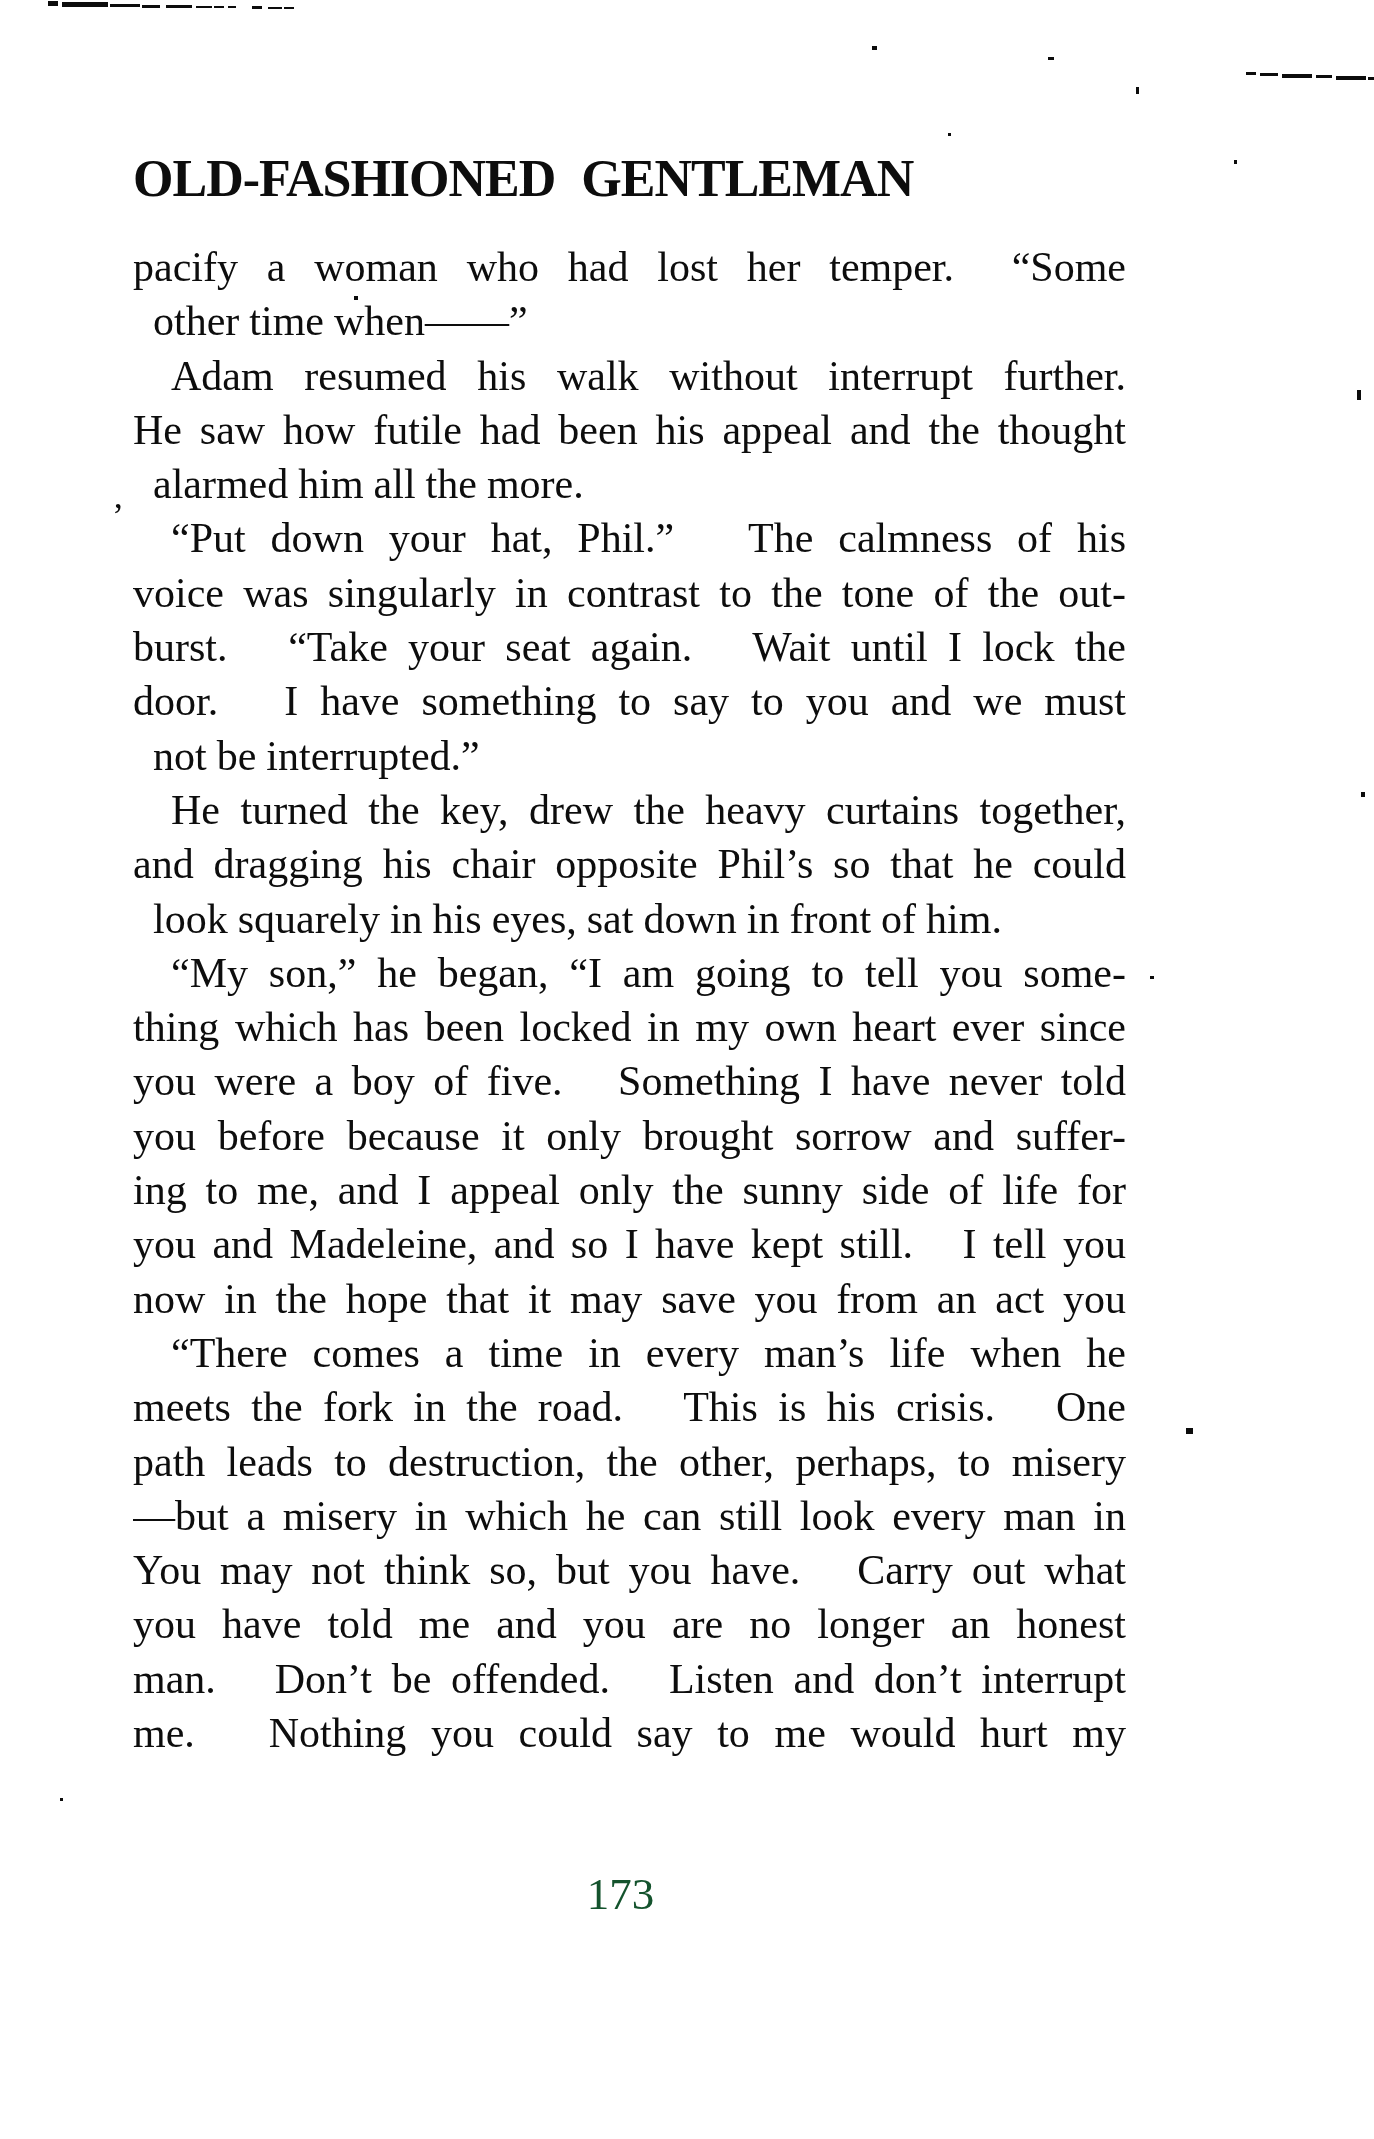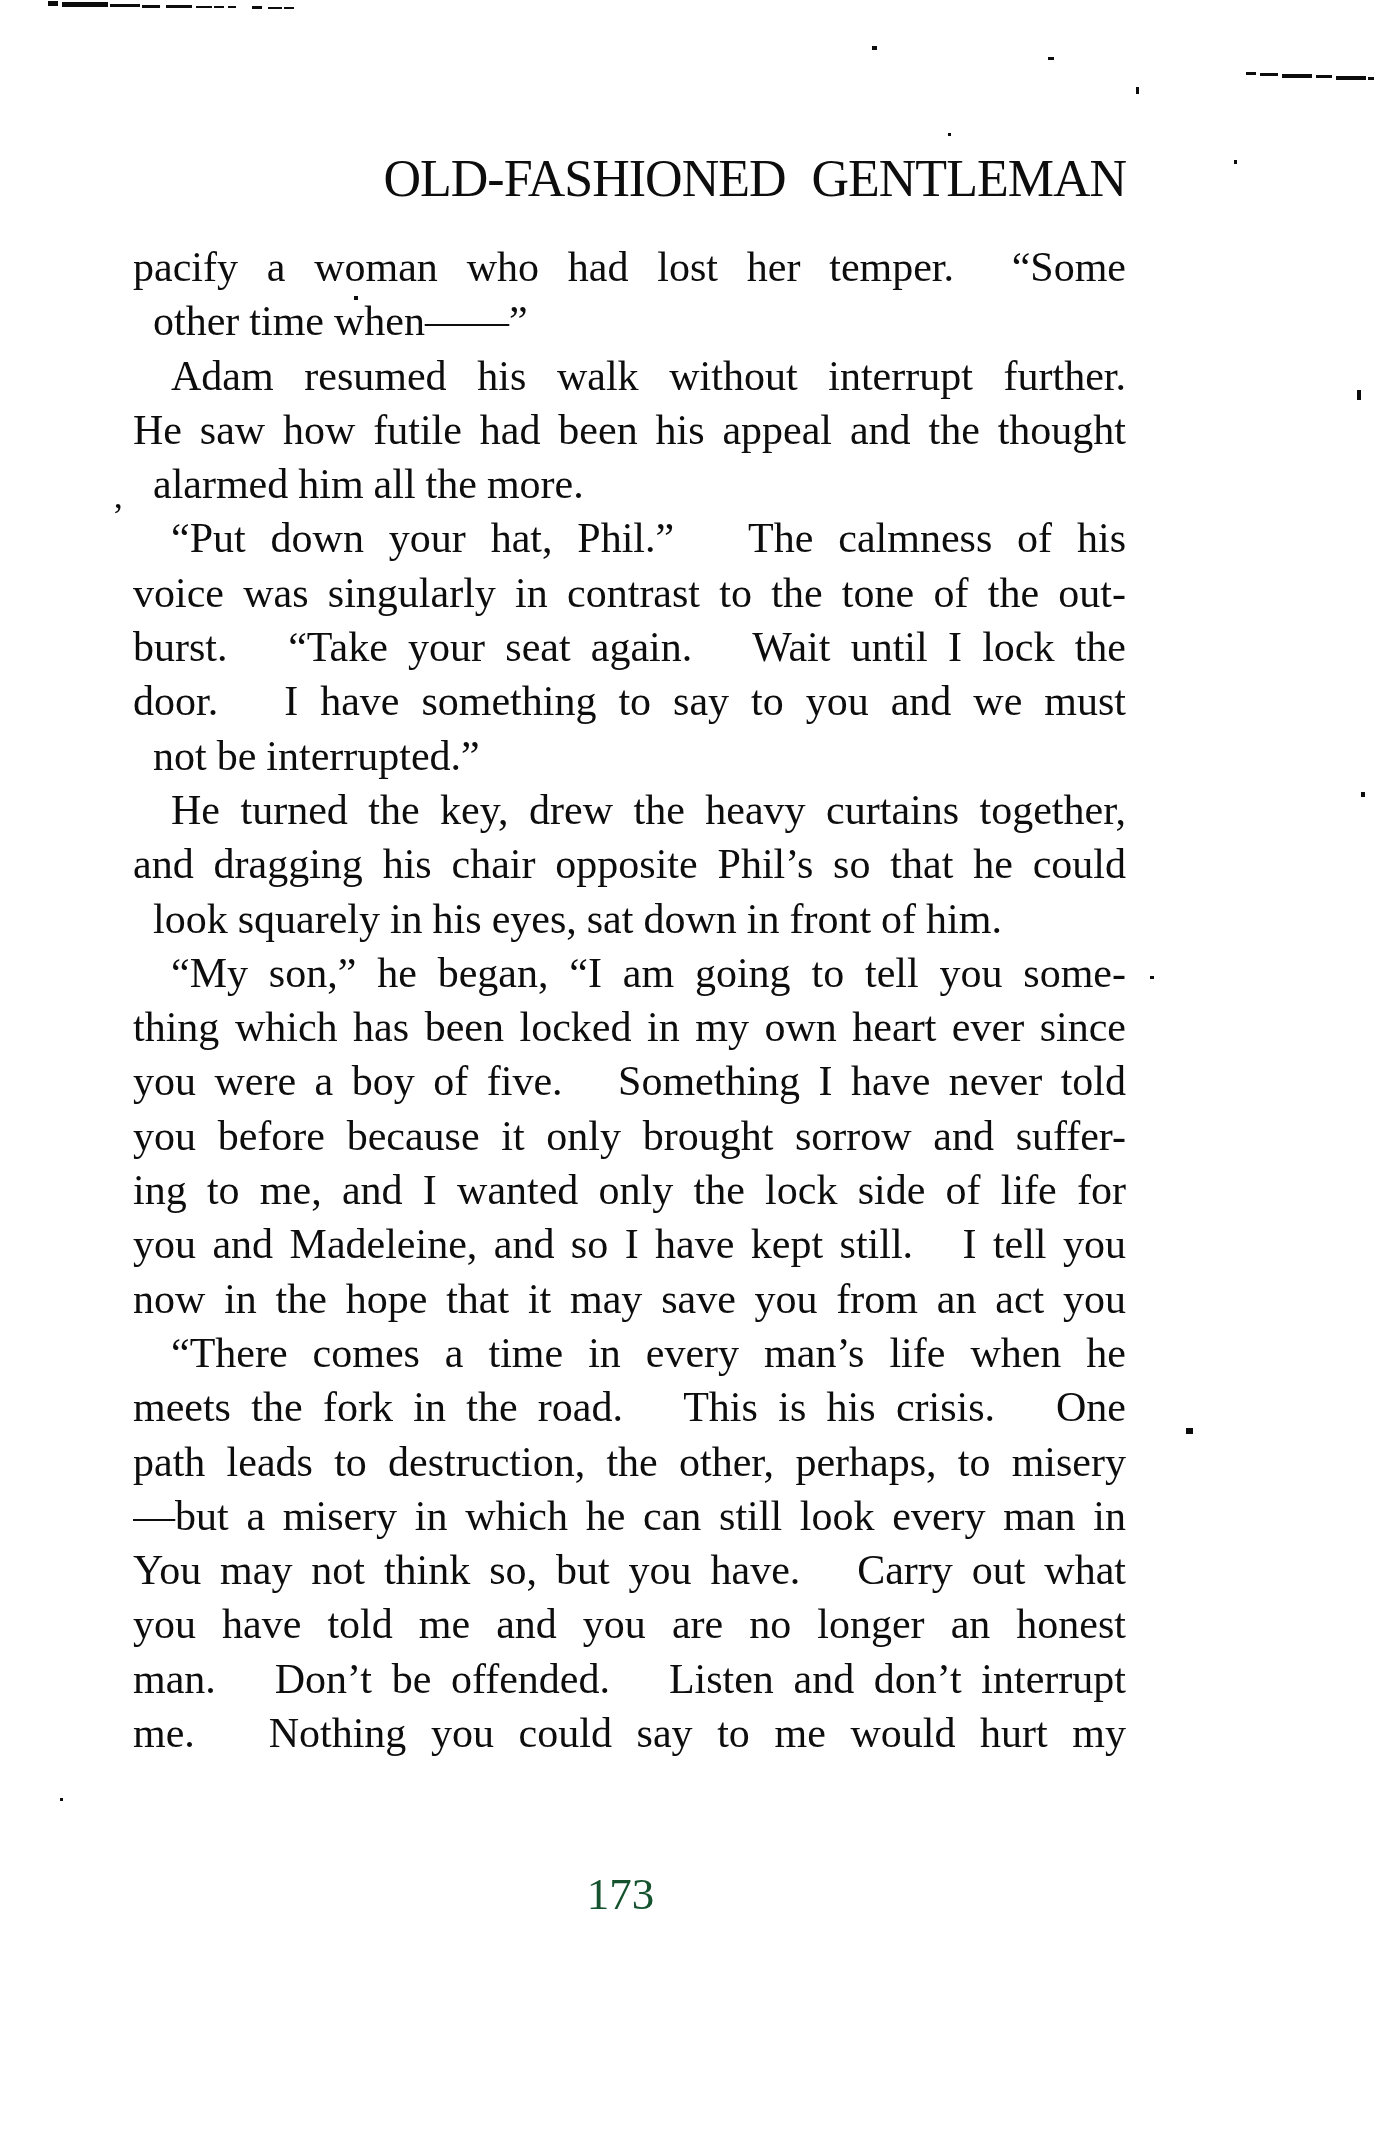--- a/index.html
+++ b/index.html
@@ -7,27 +7,28 @@
     position:relative;
     width:1374px;height:2139px;
     background:#ffffff;
     overflow:hidden;
     font-family:"Liberation Serif","DejaVu Serif",serif;
     color:#101010;
   }
   .running-header{
     position:absolute;
     top:153px;left:133px;width:993px;
-    text-align:right;
+    text-align:left;
     font-size:52px;
     letter-spacing:-1px;
     word-spacing:14px;
     line-height:1;
     white-space:pre;
     color:#0d0d0d;
+    font-weight:bold;
   }
   .text-block{
     position:absolute;
     top:240px;left:133px;width:993px;
     font-size:42px;
     line-height:54.3px;
     color:#0d0d0d;
   }
   .line{
     white-space:pre-wrap;
@@ -104,21 +105,21 @@
       <div class="line just">burst.   “Take your seat again.   Wait until I lock the</div>
       <div class="line just">door.   I have something to say to you and we must</div>
       <div class="line last">not be interrupted.”</div>
       <div class="line just indent">He turned the key, drew the heavy curtains together,</div>
       <div class="line just">and dragging his chair opposite Phil’s so that he could</div>
       <div class="line last">look squarely in his eyes, sat down in front of him.</div>
       <div class="line just indent">“My son,” he began, “I am going to tell you some-</div>
       <div class="line just">thing which has been locked in my own heart ever since</div>
       <div class="line just">you were a boy of five.   Something I have never told</div>
       <div class="line just">you before because it only brought sorrow and suffer-</div>
-      <div class="line just">ing to me, and I wanted only the lock side of life for</div>
+      <div class="line just">ing to me, and I appeal only the sunny side of life for</div>
       <div class="line just">you and Madeleine, and so I have kept still.   I tell you</div>
       <div class="line just">now in the hope that it may save you from an act you</div>
       <div class="line just indent">“There comes a time in every man’s life when he</div>
       <div class="line just">meets the fork in the road.   This is his crisis.   One</div>
       <div class="line just">path leads to destruction, the other, perhaps, to misery</div>
       <div class="line just">—but a misery in which he can still look every man in</div>
       <div class="line just">You may not think so, but you have.   Carry out what</div>
       <div class="line just">you have told me and you are no longer an honest</div>
       <div class="line just">man.   Don’t be offended.   Listen and don’t interrupt</div>
       <div class="line just">me.   Nothing you could say to me would hurt my</div>

